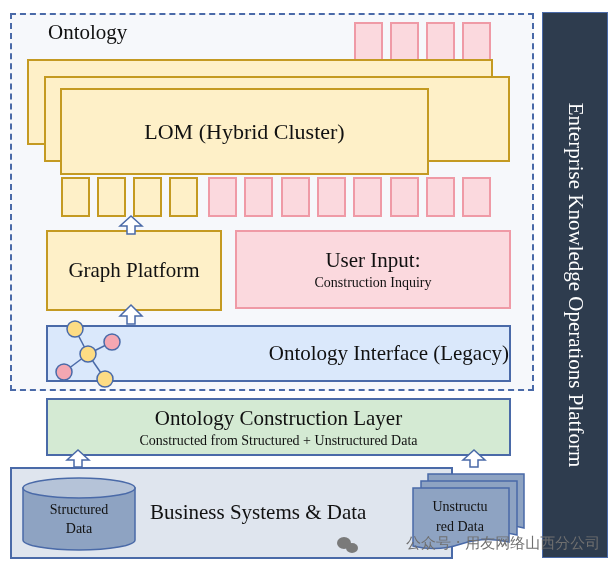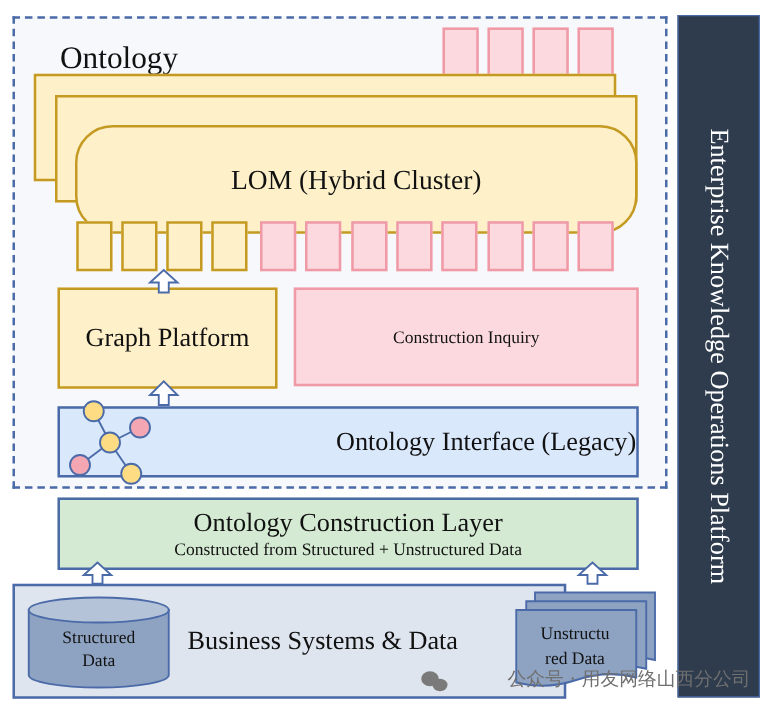--- a/index.html
+++ b/index.html
@@ -1,21 +1,21 @@
 <!DOCTYPE html>
 <html><head>
 <meta charset="utf-8">
 <style>
   html, body { margin: 0; padding: 0; background: #ffffff; }
   body { width: 616px; height: 569px; position: relative; overflow: hidden;
          font-family: "Liberation Serif", "DejaVu Serif", serif; color: #111; }
   .abs { position: absolute; box-sizing: border-box; }
   .ontology-frame { left: 10px; top: 13px; width: 524px; height: 378px;
     border: 2px dashed #4a6aa8; background: #f6f8fb; }
-  .frame-title { left: 48px; top: 33px; font-size: 25px; }
+  .frame-title { left: 48px; top: 20px; font-size: 21px; }
   .gold { background: #fef0c8; border: 2px solid #c49a22; }
   .pink { background: #fbd9de; border: 2px solid #ef9aa6; }
   .blue { background: #dae8fb; border: 2px solid #4a6aa8; }
   .green { background: #d4ead3; border: 2px solid #4a6aa8; }
   .slate { background: #dfe5ee; border: 2px solid #4a6aa8; }
   .center { display: flex; align-items: center; justify-content: center; flex-direction: column; text-align: center; }
   .lom-label { font-size: 22px; }
   .big-label { font-size: 21px; }
   .sub-label { font-size: 14px; margin-top: 2px; }
   .platform { left: 542px; top: 12px; width: 66px; height: 546px; background: #2e3c4e;
@@ -34,21 +34,21 @@
 
 <div id="top-tokens">
     <div class="abs pink" style="left: 354px; top: 22px; width: 29px; height: 45px;"></div>
     <div class="abs pink" style="left: 390px; top: 22px; width: 29px; height: 45px;"></div>
     <div class="abs pink" style="left: 426px; top: 22px; width: 29px; height: 45px;"></div>
     <div class="abs pink" style="left: 462px; top: 22px; width: 29px; height: 45px;"></div>
   </div>
 
 <div class="abs gold" style="left:27px;top:59px;width:466px;height:86px;"></div>
 <div class="abs gold" style="left:44px;top:76px;width:466px;height:86px;"></div>
-<div class="abs gold center" style="left:60px;top:100px;width:450px;height:87px;border-radius:30px;">
+<div class="abs gold center" style="left:60px;top:88px;width:369px;height:87px;">
   <span class="lom-label">LOM (Hybrid Cluster)</span>
 </div>
 
 <div id="bottom-tokens">
     <div class="abs gold" style="left: 61px; top: 177px; width: 29px; height: 40px;"></div>
     <div class="abs gold" style="left: 97px; top: 177px; width: 29px; height: 40px;"></div>
     <div class="abs gold" style="left: 133px; top: 177px; width: 29px; height: 40px;"></div>
     <div class="abs gold" style="left: 169px; top: 177px; width: 29px; height: 40px;"></div>
     <div class="abs pink" style="left: 208px; top: 177px; width: 29px; height: 40px;"></div>
     <div class="abs pink" style="left: 244.3px; top: 177px; width: 29px; height: 40px;"></div>
@@ -58,20 +58,21 @@
     <div class="abs pink" style="left: 389.5px; top: 177px; width: 29px; height: 40px;"></div>
     <div class="abs pink" style="left: 425.8px; top: 177px; width: 29px; height: 40px;"></div>
     <div class="abs pink" style="left: 462.1px; top: 177px; width: 29px; height: 40px;"></div>
   </div>
 
 <div class="abs gold center" style="left:46px;top:230px;width:176px;height:81px;">
   <span class="big-label">Graph Platform</span>
 </div>
 
 <div class="abs pink center" style="left:235px;top:230px;width:276px;height:79px;">
+  <span class="big-label">User Input:</span>
   <span class="sub-label">Construction Inquiry</span>
 </div>
 
 <div class="abs blue center" style="left:46px;top:325px;width:465px;height:57px;align-items:flex-end;">
   <span class="big-label" style="margin-left:60px;">Ontology Interface (Legacy)</span>
 </div>
 
 <div class="abs green center" style="left:46px;top:398px;width:465px;height:58px;">
   <span class="big-label">Ontology Construction Layer</span>
   <span class="sub-label">Constructed from Structured + Unstructured Data</span>

